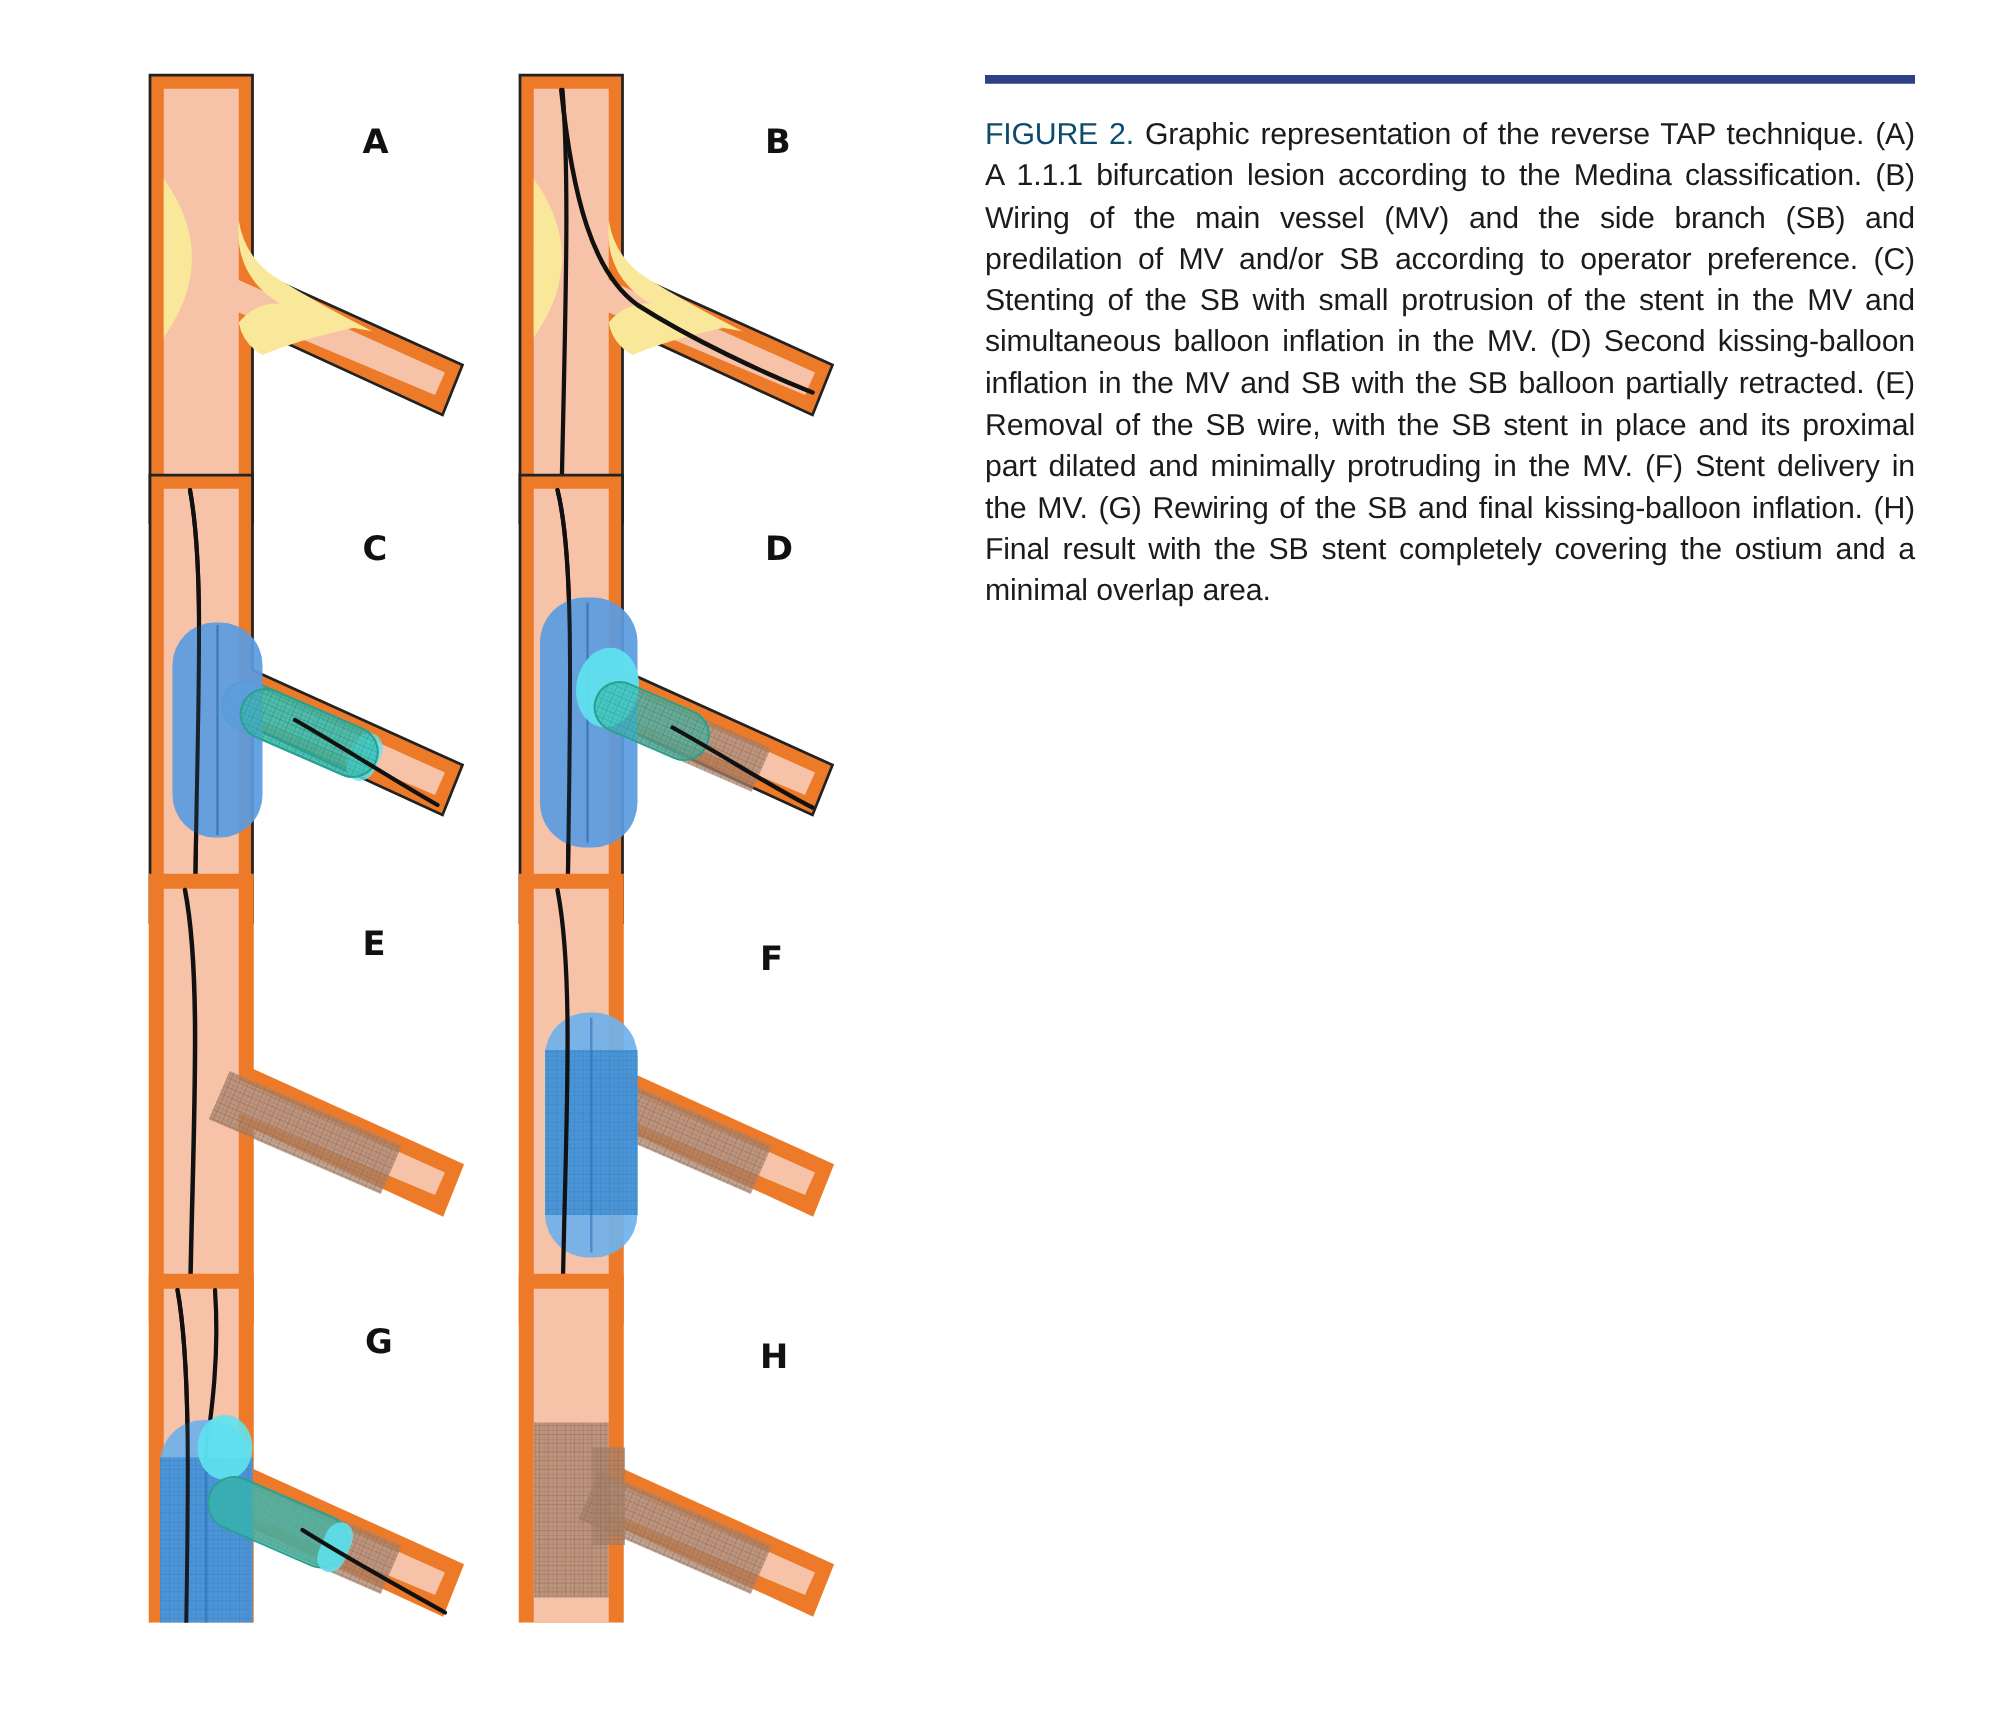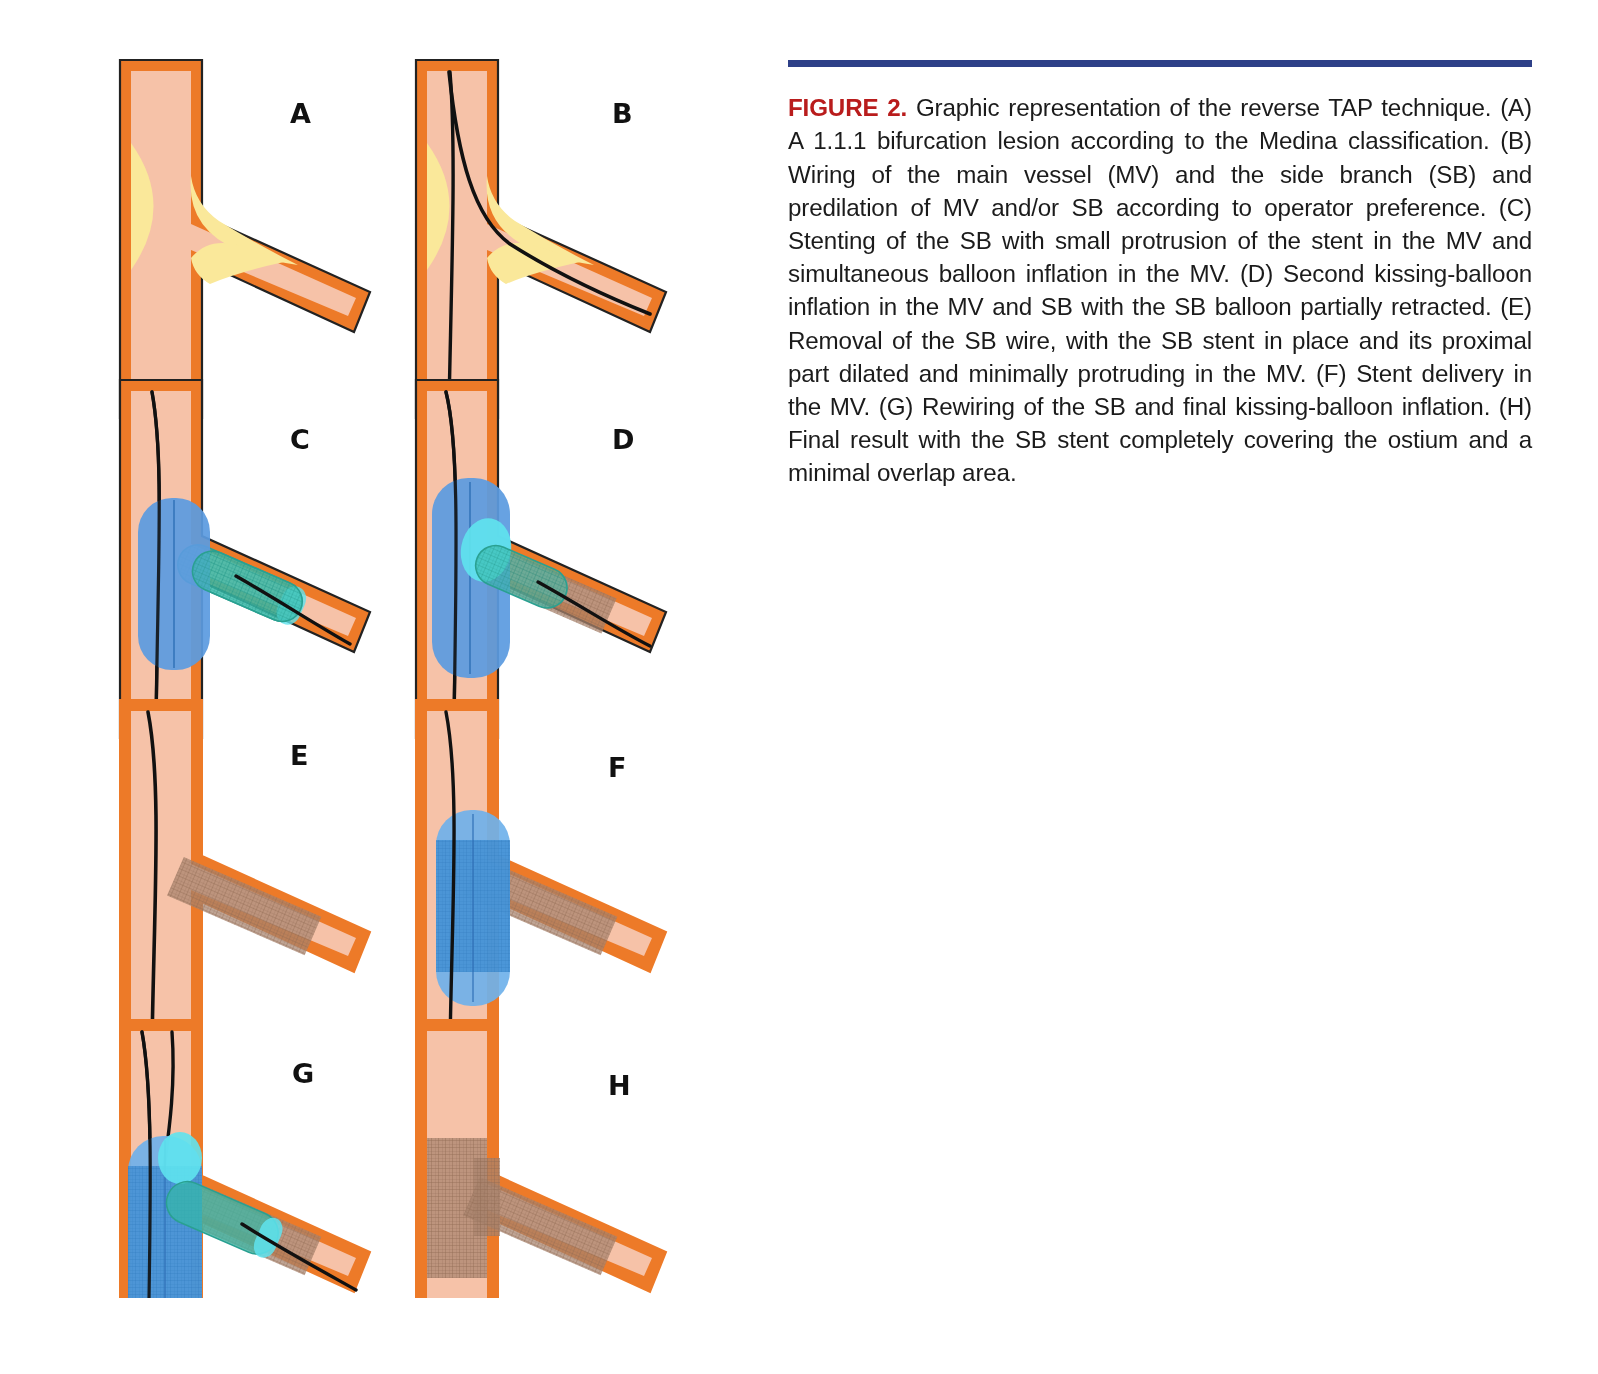--- a/index.html
+++ b/index.html
@@ -43,22 +43,22 @@
     font-family:"Liberation Sans", sans-serif;
     font-size:24.2px;
     line-height:33.2px;
     color:#1b1b1b;
     text-align:justify;
     text-justify:inter-word;
     letter-spacing:-0.15px;
     word-spacing:0.2px;
   }
   .caption-label {
-    color:#b91c1c;
-    font-weight:700;
+    color:#0c4a6e;
+    font-weight:400;
   }
 </style>
 </head>
 <body>
 
 <div class="page">
 
   <div class="figure-grid">
 
     <svg width="640" height="1240" viewBox="0 0 640 1240">

